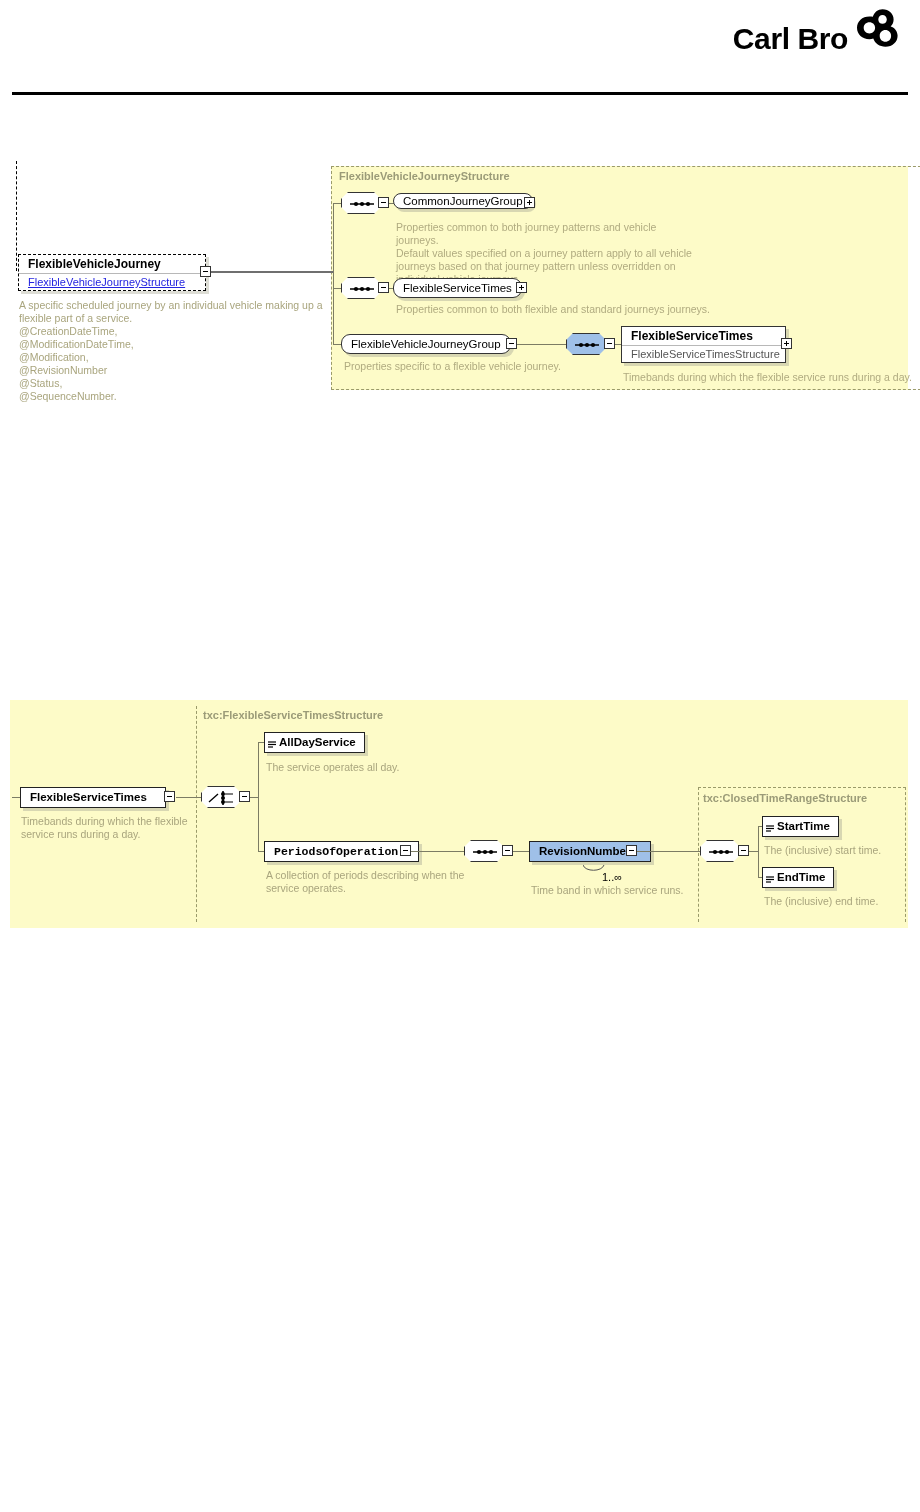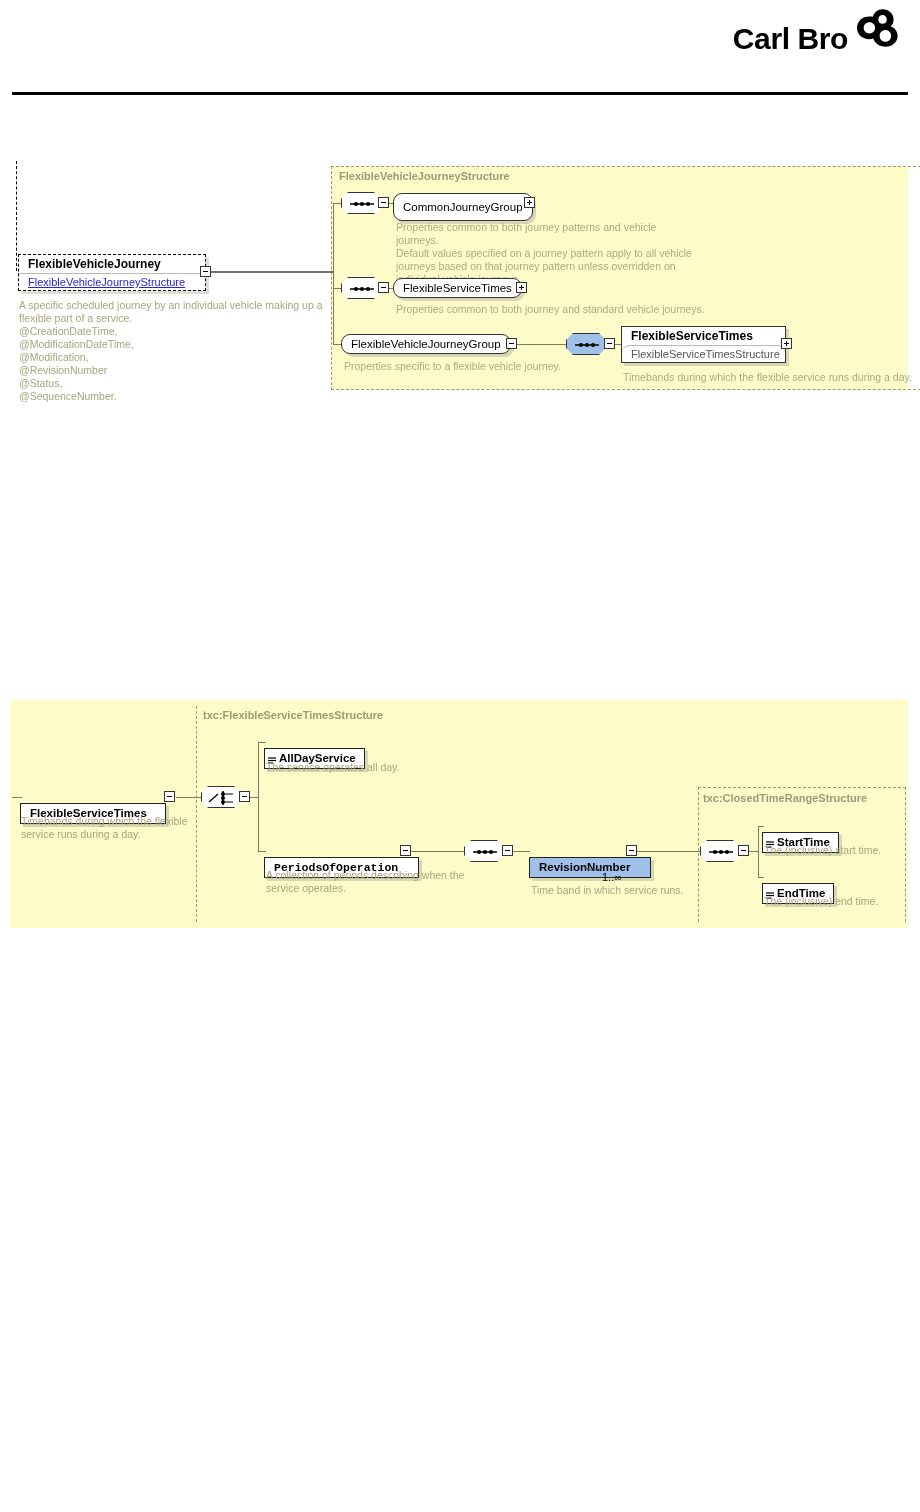--- a/index.html
+++ b/index.html
@@ -94,21 +94,20 @@
     white-space: nowrap;
     line-height: 14px;
     border-top: 1px solid #b8b8b8;
   }
   .node.simple {
     background: #ffffff;
     border: 1px solid #222;
     display: flex;
     align-items: center;
     white-space: nowrap;
-    margin-top: 16px;
   }
   .node.simple .lbl {
     font-size: 11.5px;
     font-weight: bold;
     padding: 2px 8px 2px 14px;
     line-height: 15px;
     color: #000;
   }
   .node.blue { background: #9fc0e8; }
 
@@ -261,21 +260,21 @@
     <svg width="40" height="22" viewBox="0 0 40 22">
       <line x1="8" y1="11" x2="32" y2="11" stroke="#000" stroke-width="1.4"></line>
       <circle cx="14" cy="11" r="2.1" fill="#000"></circle>
       <circle cx="20" cy="11" r="2.1" fill="#000"></circle>
       <circle cx="26" cy="11" r="2.1" fill="#000"></circle>
     </svg>
   </div>
   <div class="hline" style="left:381px;top:203px;width:7px;"></div>
   <div class="exp" style="left:378px;top:197px;"></div>
   <div class="hline" style="left:389px;top:203px;width:5px;"></div>
-  <div class="groupnode" style="left:393px;top:193px;height:28px;">
+  <div class="groupnode" style="left:393px;top:193px;height:16px;">
     <span>CommonJourneyGroup</span>
   </div>
   <div class="exp plus" style="left:524px;top:197px;"></div>
   <div class="desc" style="left:396px;top:221px;width:300px;">Properties common to both journey patterns and vehicle journeys.
 Default values specified on a journey pattern apply to all vehicle
 journeys based on that journey pattern unless overridden on
 individual vehicle journeys.</div>
 
   <div class="hline" style="left:333px;top:288px;width:8px;"></div>
   <div class="comp" style="left:341px;top:277px;">
@@ -285,21 +284,21 @@
       <circle cx="20" cy="11" r="2.1" fill="#000"></circle>
       <circle cx="26" cy="11" r="2.1" fill="#000"></circle>
     </svg>
   </div>
   <div class="exp" style="left:378px;top:282px;"></div>
   <div class="hline" style="left:389px;top:288px;width:5px;"></div>
   <div class="groupnode" style="left:393px;top:278px;height:20px;">
     <span>FlexibleServiceTimes</span>
   </div>
   <div class="exp plus" style="left:516px;top:282px;"></div>
-  <div class="desc" style="left:396px;top:303px;width:400px;">Properties common to both journey and standard vehicle journeys.</div>
+  <div class="desc" style="left:396px;top:303px;width:400px;">Properties common to both flexible and standard journeys journeys.</div>
 
   <div class="hline" style="left:333px;top:344px;width:9px;"></div>
   <div class="groupnode" style="left:341px;top:334px;height:20px;">
     <span>FlexibleVehicleJourneyGroup</span>
   </div>
   <div class="exp" style="left:506px;top:338px;"></div>
   <div class="desc" style="left:344px;top:360px;width:300px;">Properties specific to a flexible vehicle journey.</div>
 
   <div class="hline" style="left:517px;top:344px;width:49px;"></div>
   <div class="comp blue" style="left:566px;top:333px;">
@@ -308,21 +307,21 @@
       <circle cx="14" cy="11" r="2.1" fill="#000"></circle>
       <circle cx="20" cy="11" r="2.1" fill="#000"></circle>
       <circle cx="26" cy="11" r="2.1" fill="#000"></circle>
     </svg>
   </div>
   <div class="exp" style="left:604px;top:338px;"></div>
   <div class="hline" style="left:615px;top:344px;width:7px;"></div>
 
   <div class="node" style="left:621px;top:326px;width:165px;height:37px;">
     <div class="nd-title">FlexibleServiceTimes</div>
-    <div class="nd-type" style="color:#555;text-decoration:none;border-radius:8px;">FlexibleServiceTimesStructure</div>
+    <div class="nd-type" style="color:#555;text-decoration:none;">FlexibleServiceTimesStructure</div>
   </div>
   <div class="exp plus" style="left:781px;top:338px;"></div>
   <div class="desc" style="left:623px;top:371px;width:300px;">Timebands during which the flexible service runs during a day.</div>
 </div>
 
 <div class="diagram" style="left:0;top:0;width:920px;height:1512px;">
 
   <div class="yellowbox" style="left:10px;top:700px;width:898px;height:228px;"></div>
 
   <div class="hline" style="left:12px;top:797px;width:10px;"></div>

